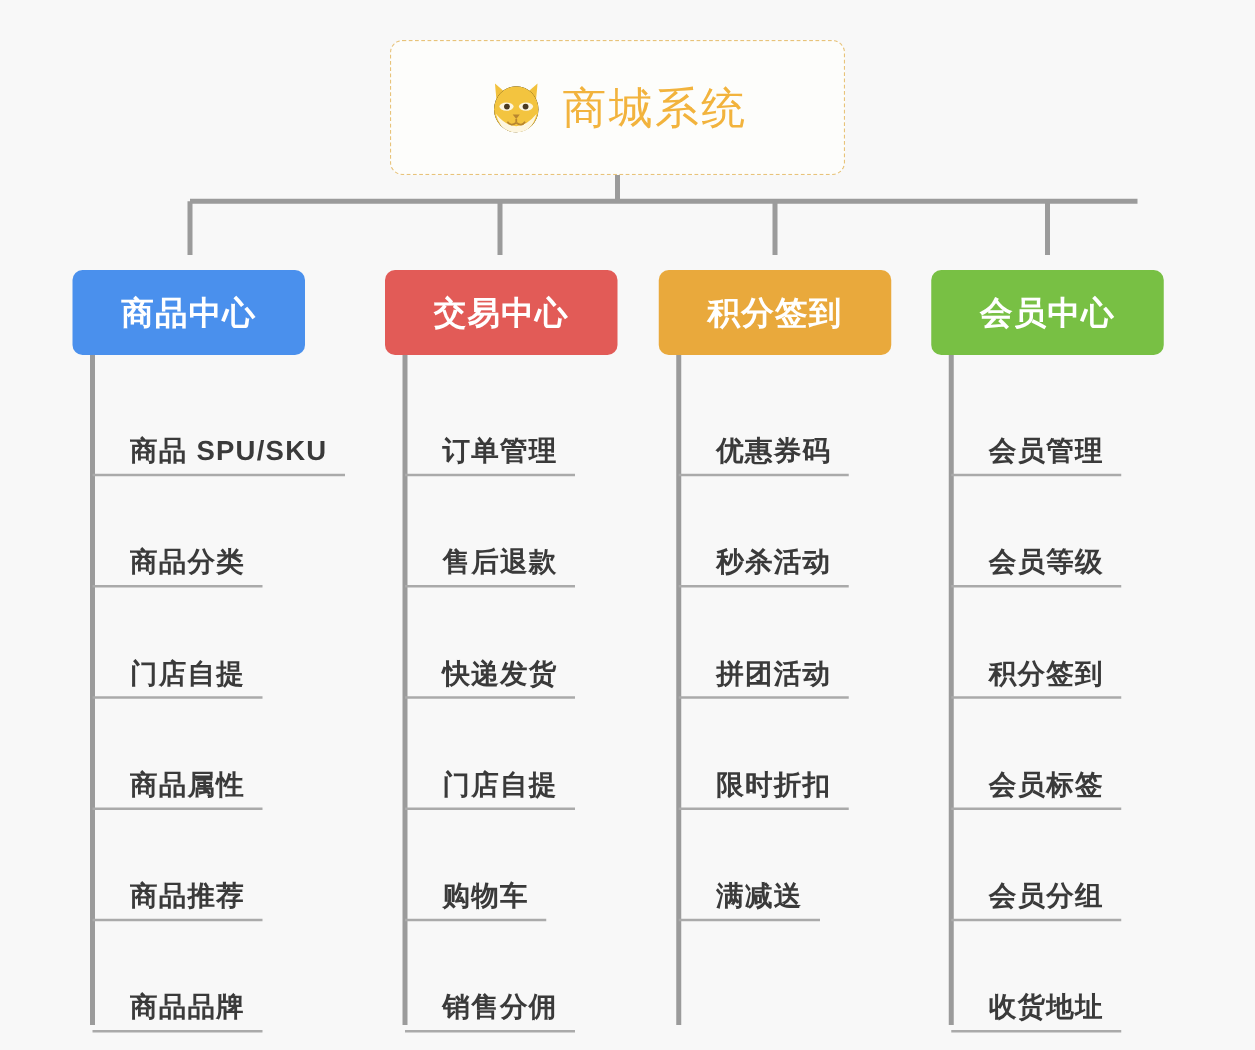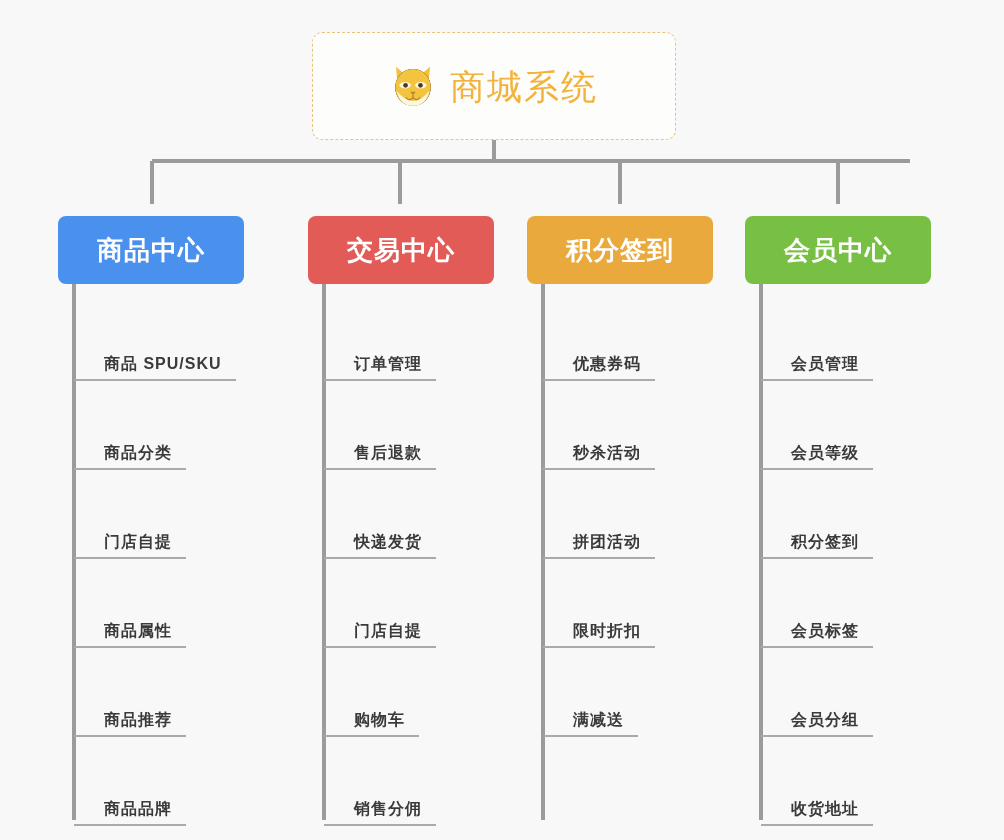--- a/index.html
+++ b/index.html
@@ -98,21 +98,21 @@
     position: relative;
     height: 89px;
     display: flex;
     align-items: flex-end;
     box-sizing: border-box;
   }
   .leaf-inner {
     display: inline-block;
     padding: 0 14px 6px 30px;
     border-bottom: 2px solid #aaaaaa;
-    font-size: 16px;
+    font-size: 22px;
     color: #3a3a3a;
     letter-spacing: 1px;
     white-space: nowrap;
     line-height: 1.15;
   }
 </style>
 </head>
 <body>
 
 <div id="canvas">

